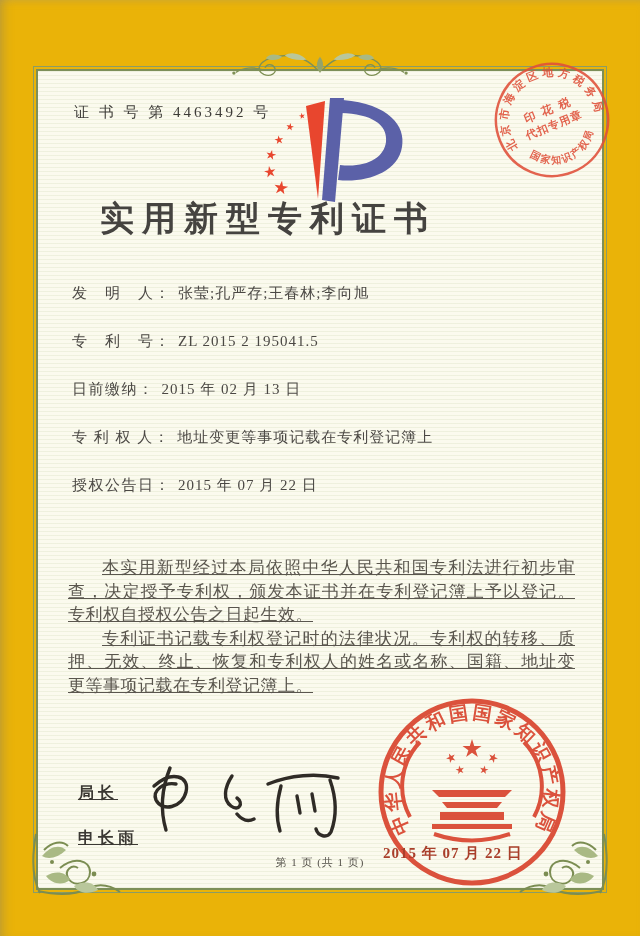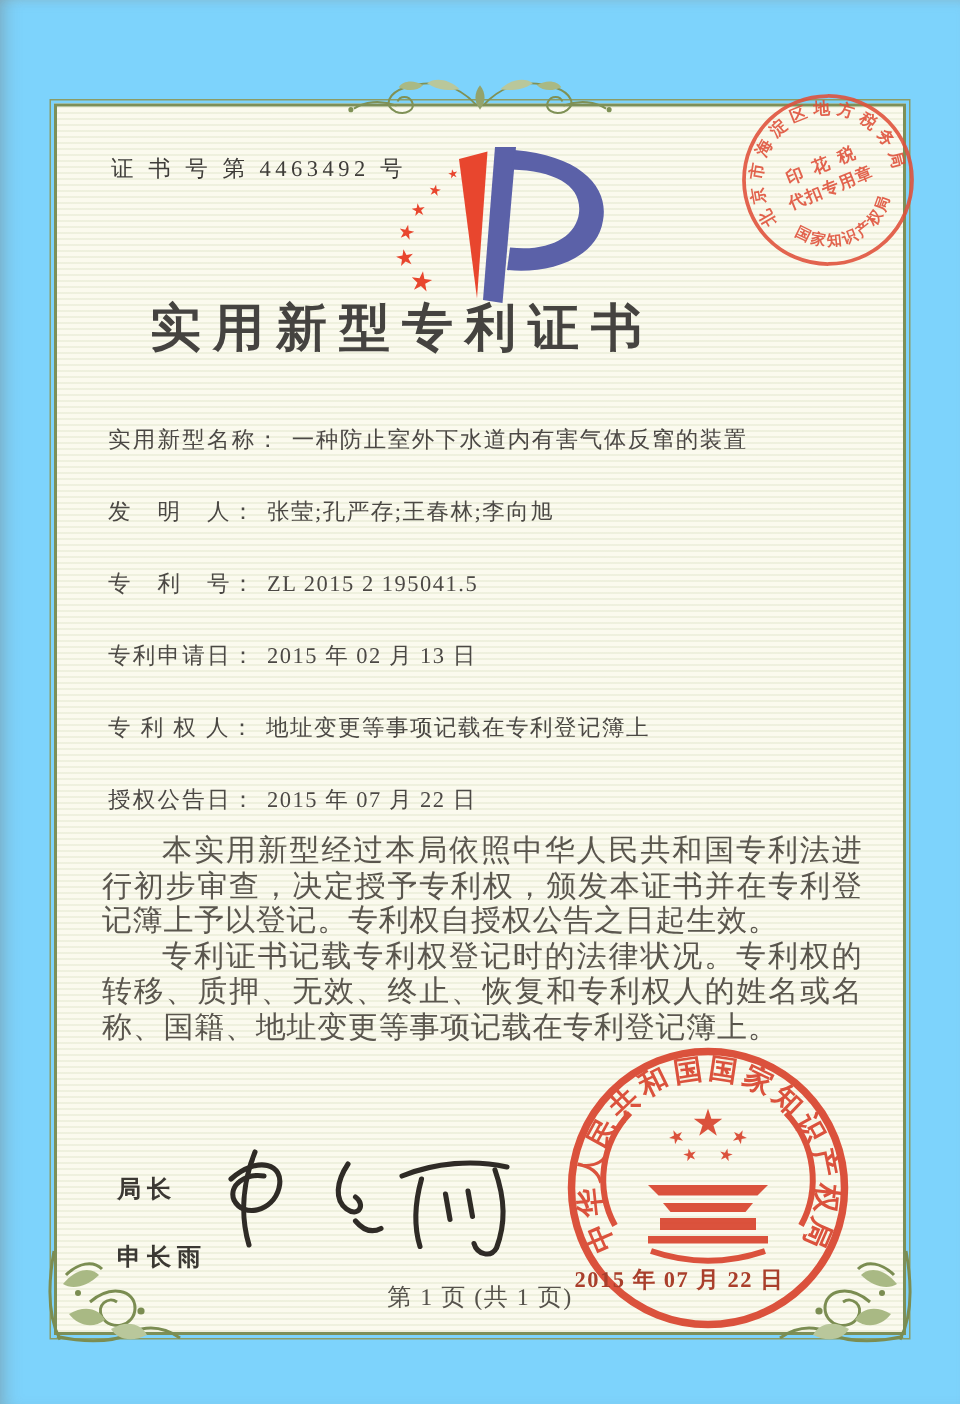--- a/index.html
+++ b/index.html
@@ -1,17 +1,17 @@
 <!DOCTYPE html>
 <html><head>
 <meta charset="utf-8">
 <style>
   * { margin:0; padding:0; box-sizing:border-box; }
   body { width:640px; height:936px; background:#e9e9e7; font-family:"Liberation Serif","DejaVu Serif",serif; }
-  .page { position:relative; width:640px; height:936px; background:#7dd3fc; overflow:hidden;
+  .page { position:relative; width:640px; height:936px; background:#eab308; overflow:hidden;
           box-shadow: inset 10px 0 12px -8px rgba(120,120,115,.45), inset 0 6px 8px -6px rgba(150,150,145,.35); padding-left: 24px; }
 
   .frame { position:absolute; left:33px; top:66px; width:574px; height:827px;
            border:1px solid #8a9c66; padding:2px; }
   .frame-inner { width:100%; height:100%; border:2px solid #76885240;
            border:2px solid #7d8f58;
            background-color:#fbfaee;
            background-image: repeating-linear-gradient(180deg, rgba(167,186,128,0.15) 0px, rgba(167,186,128,0.15) 1px, rgba(0,0,0,0) 1px, rgba(0,0,0,0) 4px); }
 
   .cert-no { position:absolute; left:74px; top:103px; font-size:15px; letter-spacing:3px; color:#3e3c38; }
@@ -25,36 +25,36 @@
   .title { position:absolute; left:0; top:196px; width:536px; text-align:center;
            font-size:34px; font-weight:600; letter-spacing:8px; color:#454340; }
 
   .fields { position:absolute; left:72px; top:284px; width:500px; }
   .field-row { display:flex; align-items:baseline; height:21px; margin-bottom:27px;
                font-size:15px; color:#4b4844; }
   .field-label { white-space:pre; letter-spacing:1.5px; }
   .field-value { margin-left:7px; letter-spacing:1px; }
 
   .paragraphs { position:absolute; left:68px; top:556px; width:507px;
-                font-size:20px; line-height:23.5px; color:#5a564e; letter-spacing:.5px; }
+                font-size:17px; line-height:23.5px; color:#5a564e; letter-spacing:.5px;text-decoration:underline; }
   .paragraphs p { text-indent:2em; text-align:justify; }
 
   .signer { position:absolute; left:78px; top:783px; font-family:"Liberation Sans","DejaVu Sans",sans-serif;
-            font-weight:600; color:#3b3833; font-size:16px; letter-spacing:4px; }
+            font-weight:600; color:#3b3833; font-size:16px; letter-spacing:4px;text-decoration:underline; }
   .signer .name { margin-top:24px; }
 
   .signature { position:absolute; left:140px; top:756px; width:210px; height:85px; }
 
   .seal { position:absolute; left:372px; top:692px; width:200px; height:200px; opacity:.92; }
   .seal text { fill:#d9442e; font-weight:700; }
   .seal-date { position:absolute; left:383px; top:844px; font-size:15px; font-weight:600;
                color:#a93f2b; letter-spacing:1px; z-index:5; }
 
   .footer { position:absolute; left:33px; top:855px; width:574px; text-align:center;
-            font-size:16px; color:#55524b; letter-spacing:1px; }
+            font-size:11px; color:#55524b; letter-spacing:1px; }
 
   .top-ornament { position:absolute; left:198px; top:41px; width:244px; height:52px; }
   .corner-orn-left  { position:absolute; left:30px;  top:798px; width:100px; height:100px; }
   .corner-orn-right { position:absolute; left:510px; top:798px; width:100px; height:100px; }
 </style>
 </head>
 <body>
 
 <div class="page">
 
@@ -130,33 +130,29 @@
       <textPath href="#taxBottom" startOffset="50%" text-anchor="middle">国家知识产权局</textPath>
     </text>
     <text x="70" y="63" text-anchor="middle" font-size="11.5" letter-spacing="2">印 花 税</text>
     <text x="70" y="79" text-anchor="middle" font-size="11" letter-spacing="1">代扣专用章</text>
   </svg>
 
   <div class="title">实用新型专利证书</div>
 
   <div class="fields">
     <div class="field-row">
-      <span class="field-label">实用新型名称：</span>
-      <span class="field-value">一种防止室外下水道内有害气体反窜的装置</span>
-    </div>
-    <div class="field-row">
       <span class="field-label">发　明　人：</span>
       <span class="field-value">张莹;孔严存;王春林;李向旭</span>
     </div>
     <div class="field-row">
       <span class="field-label">专　利　号：</span>
       <span class="field-value">ZL 2015 2 195041.5</span>
     </div>
     <div class="field-row">
-      <span class="field-label">专利申请日：</span>
+      <span class="field-label">日前缴纳：</span>
       <span class="field-value">2015 年 02 月 13 日</span>
     </div>
     <div class="field-row">
       <span class="field-label">专 利 权 人：</span>
       <span class="field-value">地址变更等事项记载在专利登记簿上</span>
     </div>
     <div class="field-row">
       <span class="field-label">授权公告日：</span>
       <span class="field-value">2015 年 07 月 22 日</span>
     </div>

